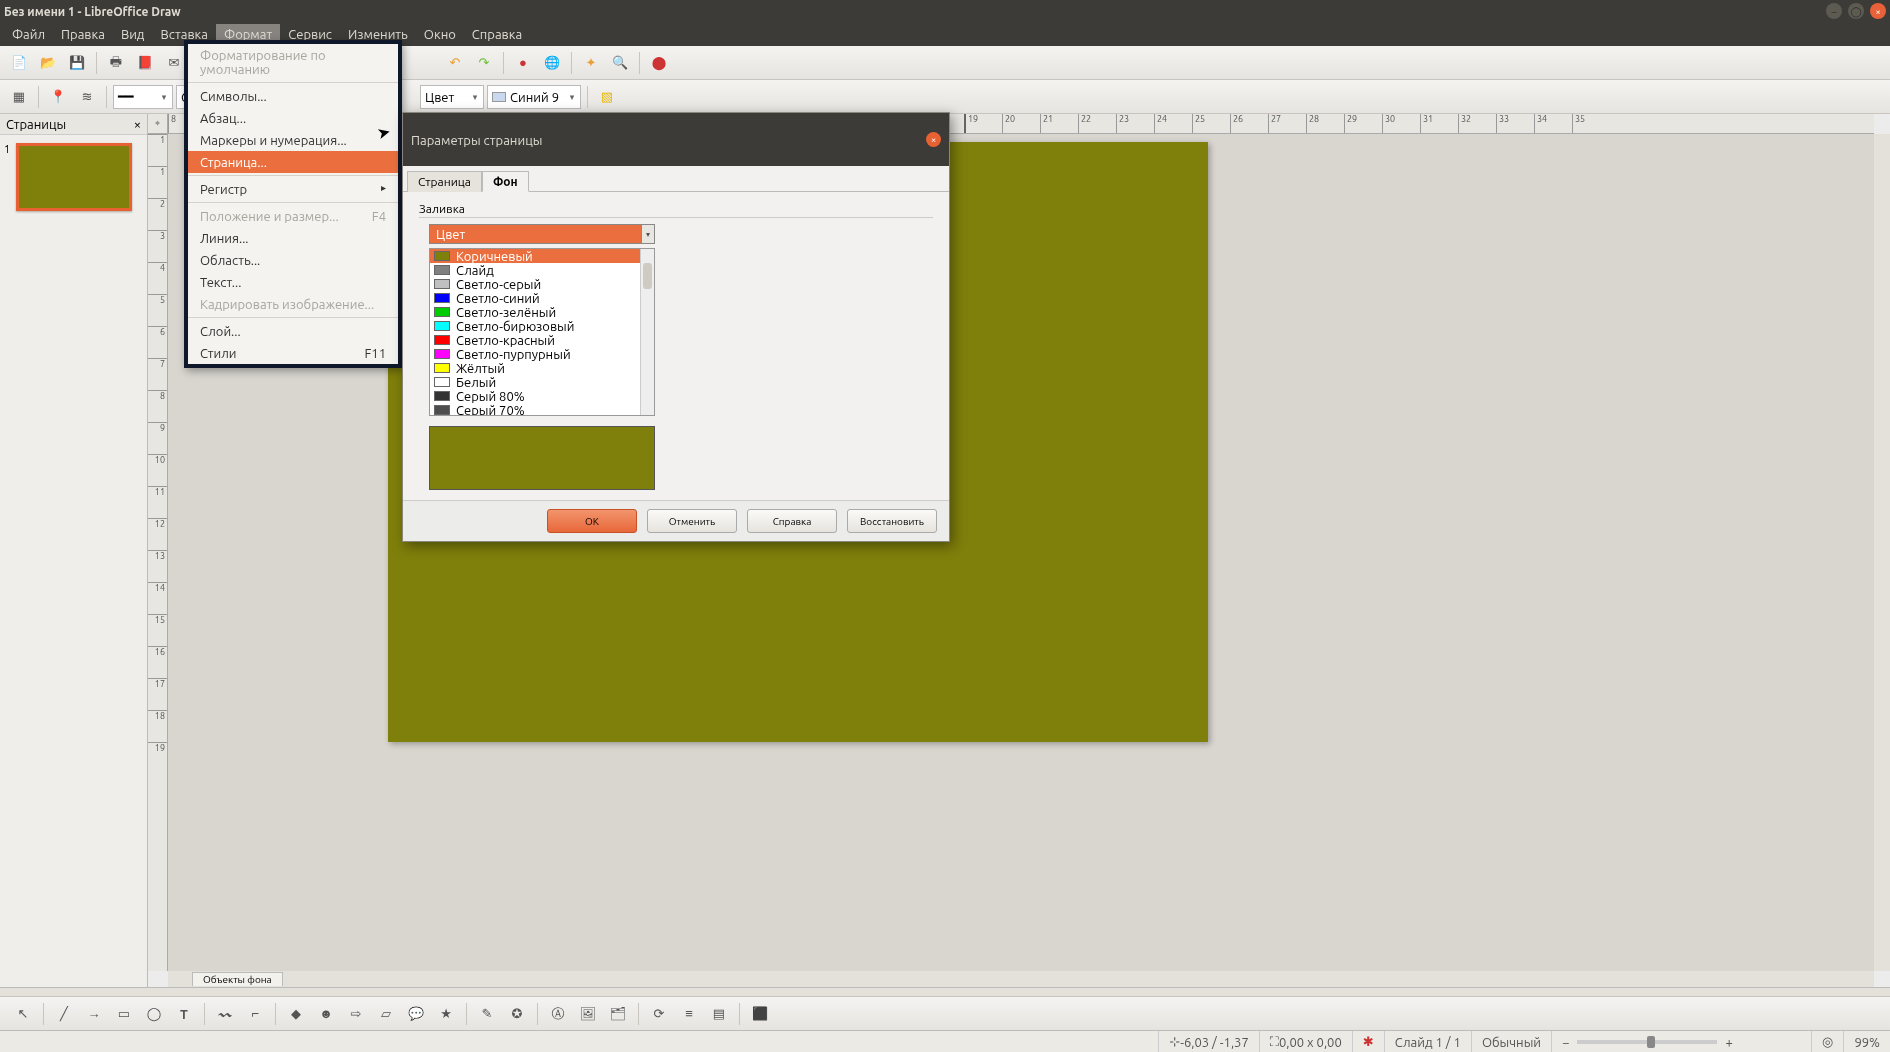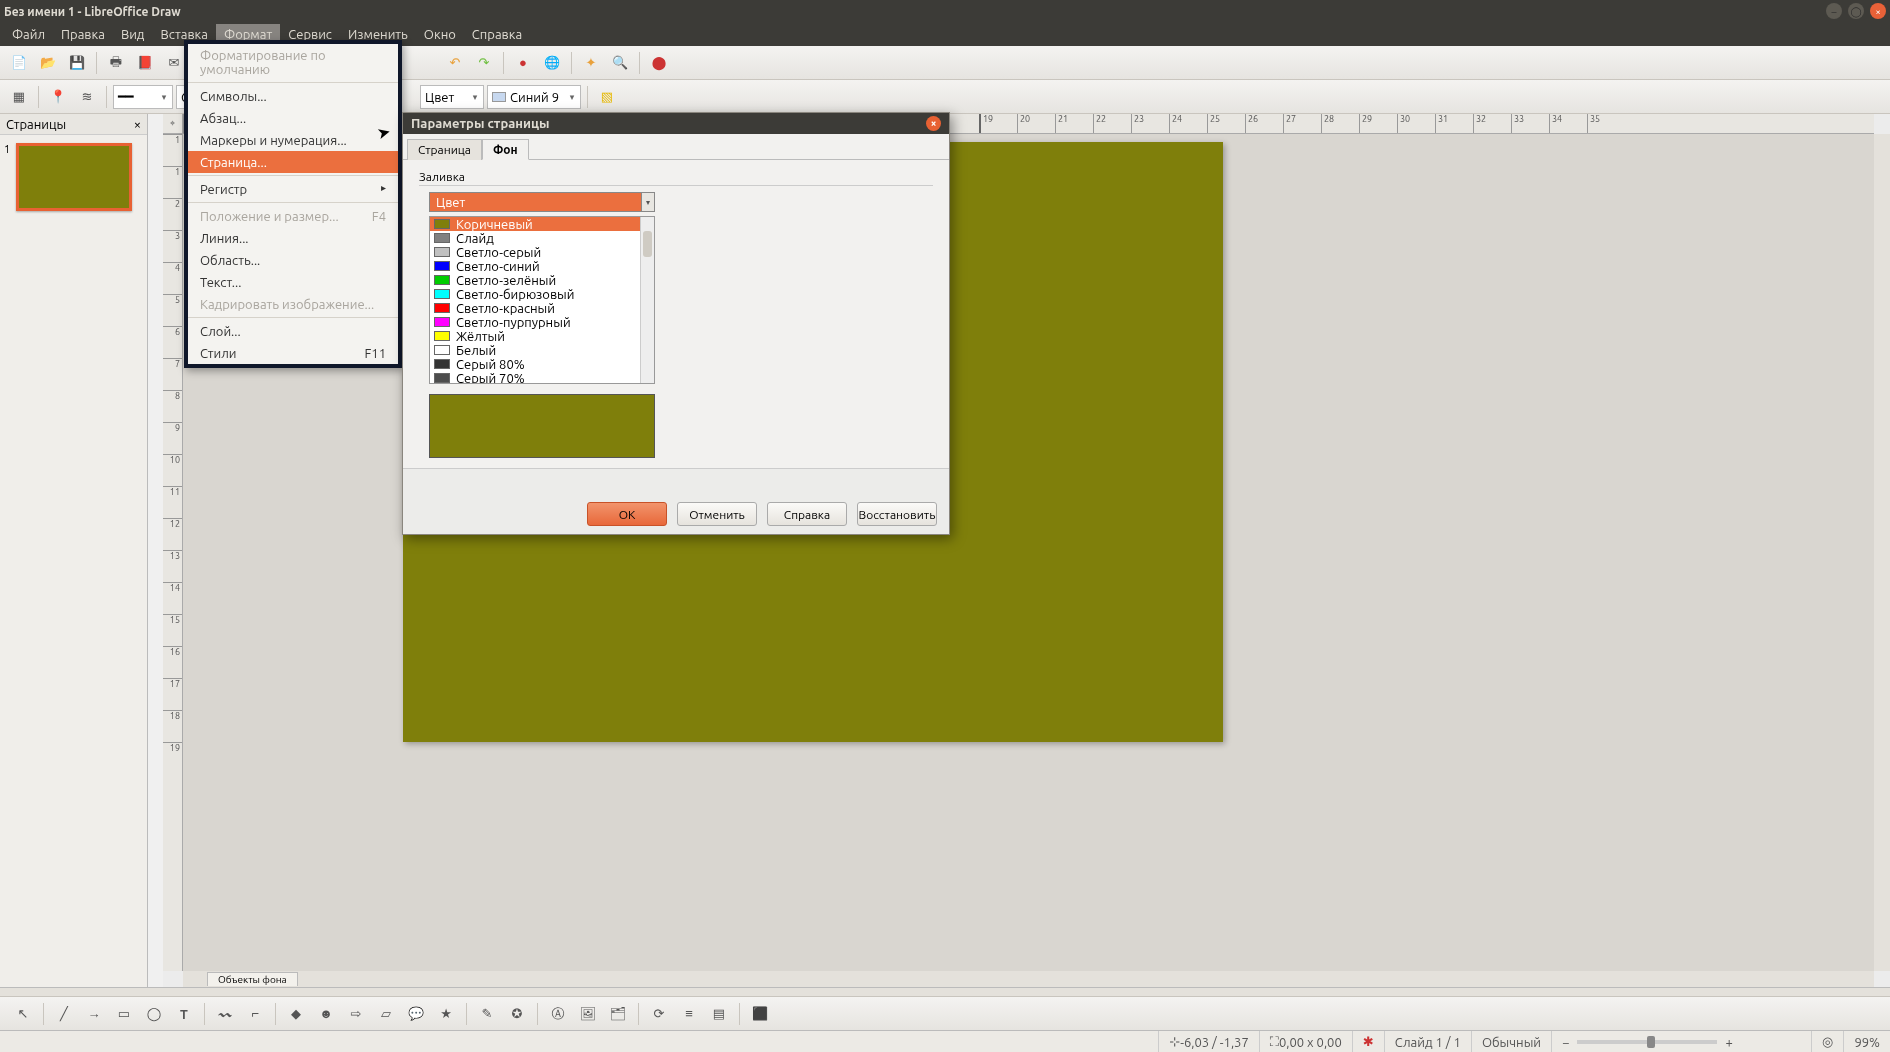--- a/index.html
+++ b/index.html
@@ -15,21 +15,21 @@
 .menubar .mitem { padding: 3px 8px; cursor: default; }
 .menubar .mitem.active { background: #878480; }
 
 .toolbar1, .toolbar2 { background: linear-gradient(#f4f3f1, #e6e4e0); height: 34px; display: flex; align-items: center; padding: 2px 6px; gap: 3px; border-bottom: 1px solid #c9c5be; }
 .tbtn { width: 26px; height: 26px; display: flex; align-items: center; justify-content: center; border-radius: 3px; cursor: default; color: #555; }
 .tsep { width: 1px; height: 22px; background: #c9c5be; margin: 0 3px; }
 .tcombo { height: 24px; border: 1px solid #bbb; background: #fff; display: flex; align-items: center; padding: 0 4px; font-size: 12px; position: relative; }
 .tcombo .dd { position: absolute; right: 2px; width: 12px; text-align: center; color: #666; font-size: 9px; }
 .tswatch { width: 14px; height: 10px; border: 1px solid #999; margin-right: 4px; }
 
-.main { display: flex; height: calc(100% - 22px - 24px - 34px - 34px - 9px - 34px - 22px); gap: 15px; }
+.main { display: flex; height: calc(100% - 22px - 24px - 34px - 34px - 9px - 34px - 22px); }
 .pagepanel { width: 148px; background: #f0eeea; border-right: 1px solid #bbb; }
 .pagepanel .hdr { display: flex; justify-content: space-between; padding: 3px 6px; background: #e8e6e1; border-bottom: 1px solid #ccc; }
 .pagepanel .hdr .x { cursor: default; }
 .pagepanel .thumbwrap { padding: 8px 4px; display: flex; }
 .pagepanel .num { width: 12px; font-size: 11px; }
 .pagepanel .thumb { width: 116px; height: 68px; background: #7f7f0b; border: 3px solid #e86133; box-shadow: 0 1px 2px rgba(0,0,0,0.3); }
 
 .editarea { flex: 1; background: #ececec; position: relative; overflow: hidden; }
 .ruler-corner { position: absolute; top: 0; left: 0; width: 20px; height: 20px; background: #e8e6e1; border-right: 1px solid #aaa; border-bottom: 1px solid #aaa; display:flex; align-items:center; justify-content:center; font-size:9px; color:#666; }
 .ruler-h { position: absolute; top: 0; left: 20px; right: 16px; height: 20px; background: #e8e6e1; border-bottom: 1px solid #aaa; overflow: hidden; }
@@ -46,39 +46,39 @@
 .sbr-h .tab { background: #f3f1ec; border: 1px solid #bbb; border-bottom: none; padding: 1px 10px; font-size: 10px; margin-left: 24px; }
 
 .format-menu { position: absolute; top: 40px; left: 184px; width: 218px; background: #f4f3f0; border: 4px solid #0f172a; box-shadow: 2px 3px 8px rgba(0,0,0,.35); z-index: 50; }
 .format-menu .mi { padding: 4px 12px; font-size: 13px; color: #333; display: flex; justify-content: space-between; }
 .format-menu .mi.disabled { color: #a9a59e; }
 .format-menu .mi.highlight { background: #eb6f3e; color: #fff; }
 .format-menu .msep { height: 1px; background: #d6d2ca; margin: 2px 0; }
 .format-menu .mi .arrow { font-size: 10px; }
 
 .dialog { position: absolute; top: 112px; left: 402px; width: 548px; background: #f2f1ef; border: 1px solid #8a867e; box-shadow: 3px 4px 12px rgba(0,0,0,.4); z-index: 60; }
-.dialog .dtitle { background: #3c3b37; color: #dfdbd2; padding: 3px 8px; font-weight: bold; font-size: 12px; display: flex; justify-content: space-between; align-items: flex-start; }
+.dialog .dtitle { background: #3c3b37; color: #dfdbd2; padding: 19px 8px; font-weight: normal; font-size: 12px; display: flex; justify-content: space-between; align-items: flex-end; }
 .dialog .dtitle .dclose { width: 15px; height: 15px; background: #e86133; border-radius: 50%; display: flex; align-items: center; justify-content: center; color: #fff; font-size: 10px; }
 .dialog .dtabs { display: flex; padding: 4px 4px 0; border-bottom: 1px solid #bbb; gap: 0; }
 .dialog .dtab { padding: 3px 10px; border: 1px solid #bbb; border-bottom: none; background: #e6e3dd; font-size: 12px; position: relative; top: 1px; }
 .dialog .dtab.active { background: #f2f1ef; font-weight: bold; border-bottom: 1px solid #f2f1ef; }
 .dialog .dbody { padding: 10px 16px; }
 .dialog .group { }
 .dialog .glabel { font-size: 12px; margin-bottom: 4px; border-bottom: 1px solid #ccc; padding-bottom: 2px; }
 .dialog .selcombo { margin: 6px 0 4px 10px; width: 226px; height: 20px; background: #eb6f3e; color: #fff; border: 1px solid #888; display: flex; align-items: center; padding: 0 6px; font-size: 12px; position: relative; }
 .dialog .selcombo .ddbtn { position: absolute; right: -1px; top: -1px; width: 14px; height: 20px; background: #e8e6e1; border: 1px solid #888; color: #555; font-size: 8px; display:flex; align-items:center; justify-content:center; }
 .dialog .colorlist { margin-left: 10px; width: 226px; height: 168px; border: 1px solid #999; background: #fff; overflow: hidden; position: relative; }
 .dialog .colorlist .cscroll { position: absolute; right: 0; top: 0; bottom: 0; width: 14px; background: #eee; border-left: 1px solid #ccc; }
 .dialog .colorlist .cscroll .cthumb { position: absolute; top: 14px; left: 2px; right: 2px; height: 26px; background: #cfcbc3; border-radius: 3px; }
 .dialog .citem { display: flex; align-items: center; gap: 6px; padding: 0 4px; height: 14px; font-size: 11px; }
 .dialog .citem.sel { background: #eb6f3e; color: #fff; }
 .dialog .cswatch { width: 16px; height: 10px; border: 1px solid #666; }
 .dialog .preview { margin: 10px 0 0 10px; width: 226px; height: 64px; background: #7f7f0b; border: 1px solid #555; }
 .dialog .dbtns { display: flex; justify-content: flex-end; gap: 10px; padding: 8px 12px; border-top: 1px solid #ccc; background: #ececea; }
-.dialog .dbtns button { width: 80px; height: 24px; border: 1px solid #aaa; background: linear-gradient(#fbfaf8,#e6e3dd); font-size: 12px; border-radius: 3px; margin-top: 25px; }
+.dialog .dbtns button { width: 90px; height: 24px; border: 1px solid #aaa; background: linear-gradient(#fbfaf8,#e6e3dd); font-size: 10px; border-radius: 3px; }
 .dialog .dbtns button.primary { background: linear-gradient(#f2946c,#e8683a); border-color: #c85228; }
 
 .bottom-tabstrip { height: 9px; background: #e4e1db; border-top: 1px solid #bbb; }
 
 .drawbar { background: linear-gradient(#f4f3f1,#e6e4e0); height: 34px; display: flex; align-items: center; padding: 2px 10px; gap: 4px; border-top: 1px solid #c9c5be; }
 .drawbar .dtool { width: 26px; height: 26px; display: flex; align-items: center; justify-content: center; color: #555; }
 
 .statusbar { height: 22px; background: #eceae5; border-top: 1px solid #bbb; display: flex; align-items: center; font-size: 11px; color: #555; }
 .statusbar .sfield { padding: 0 10px; border-left: 1px solid #ccc; height: 100%; display: flex; align-items: center; }
 .statusbar .sfield:first-child { border-left: none; flex: 1; }

